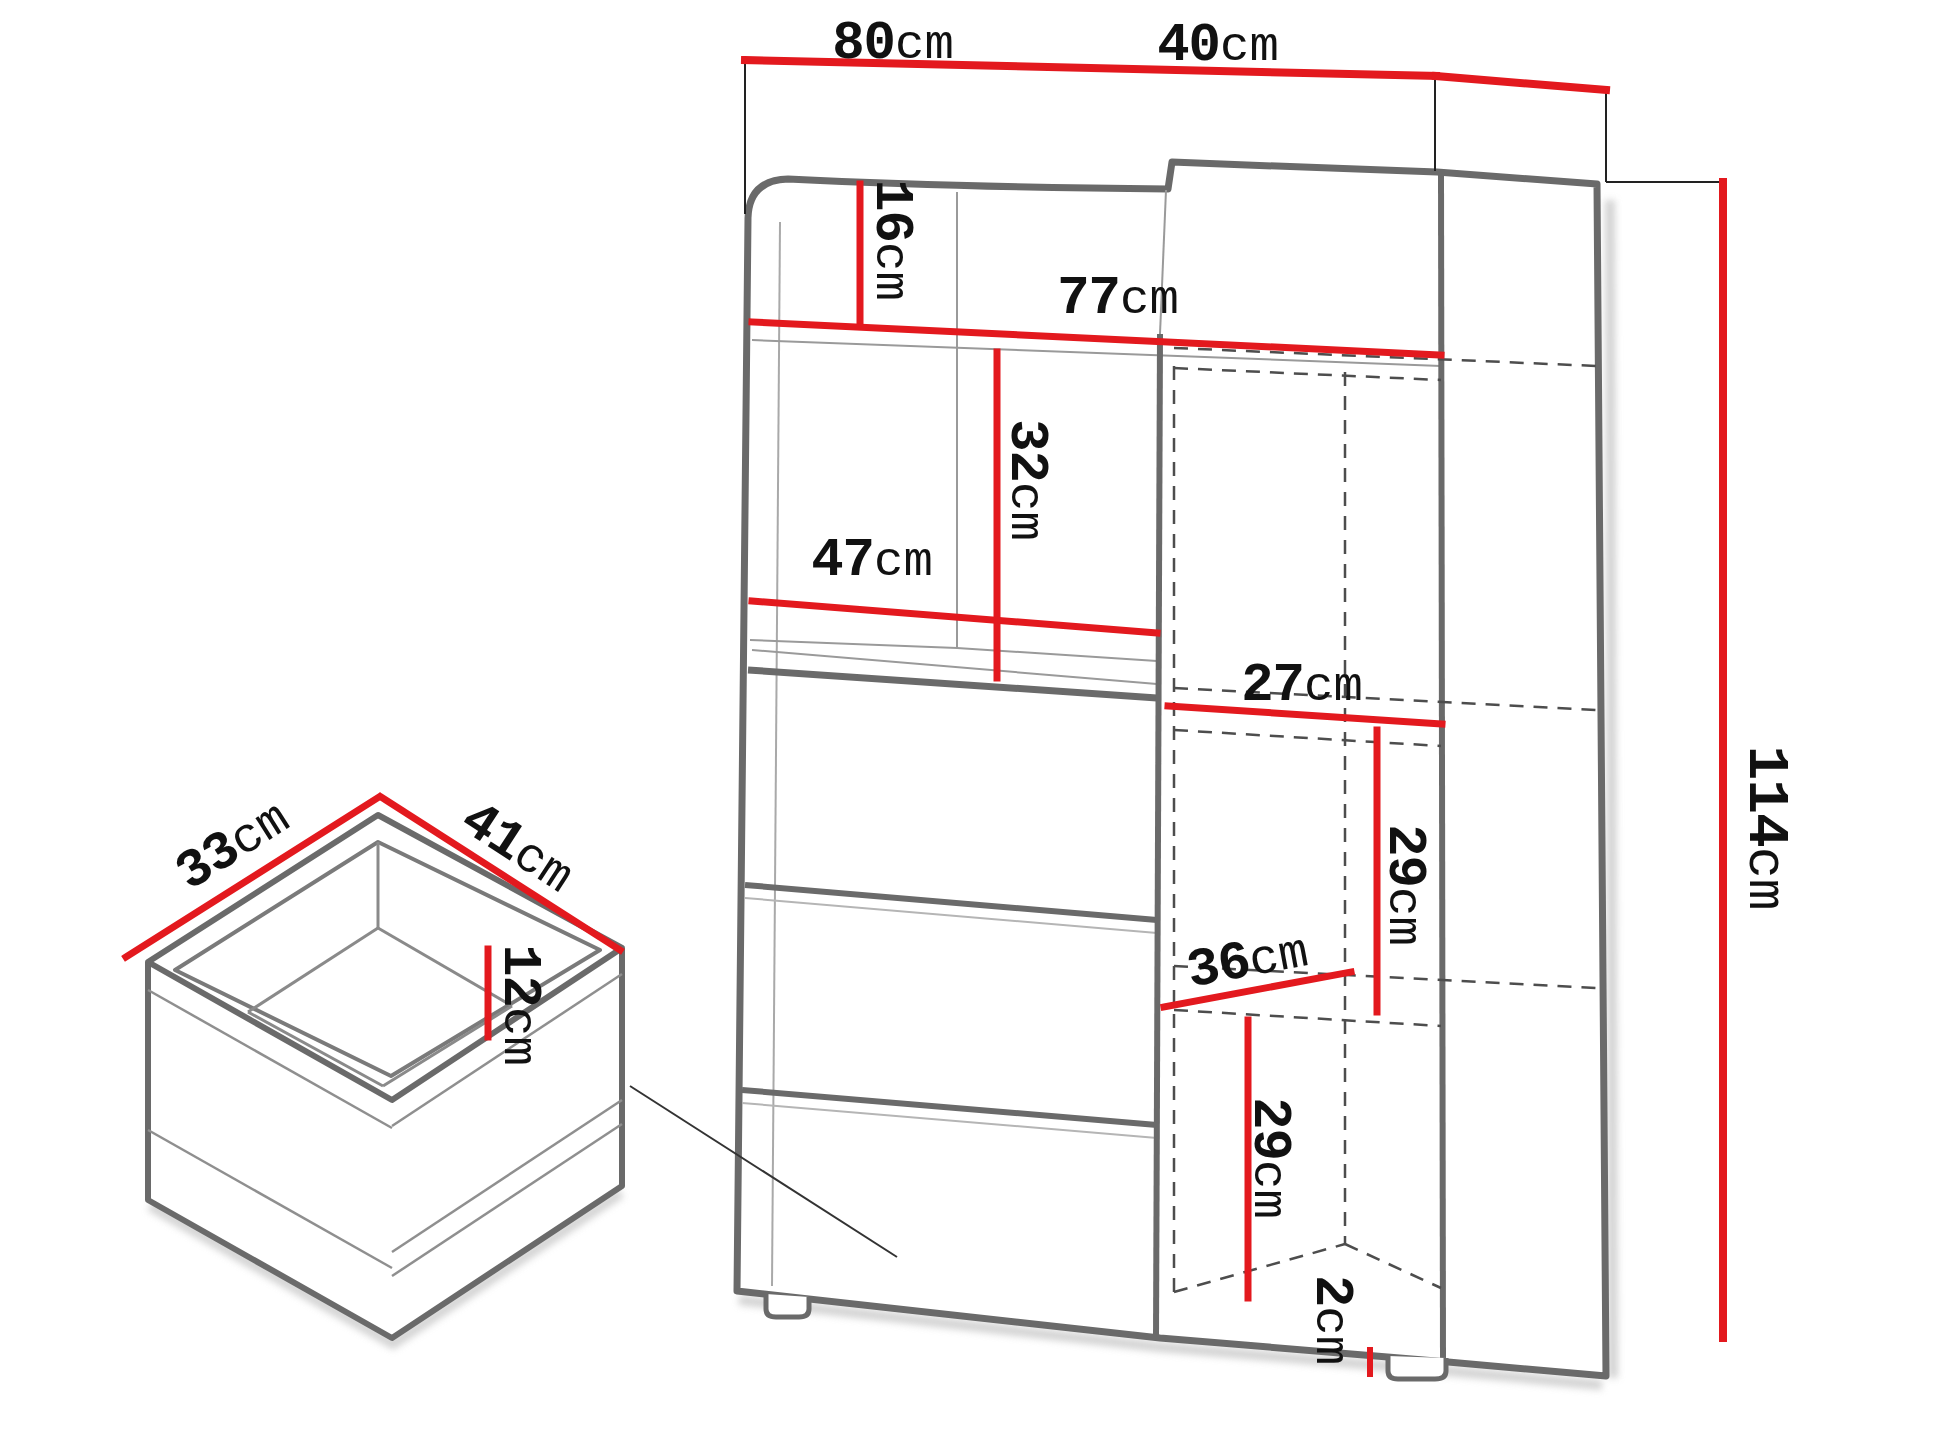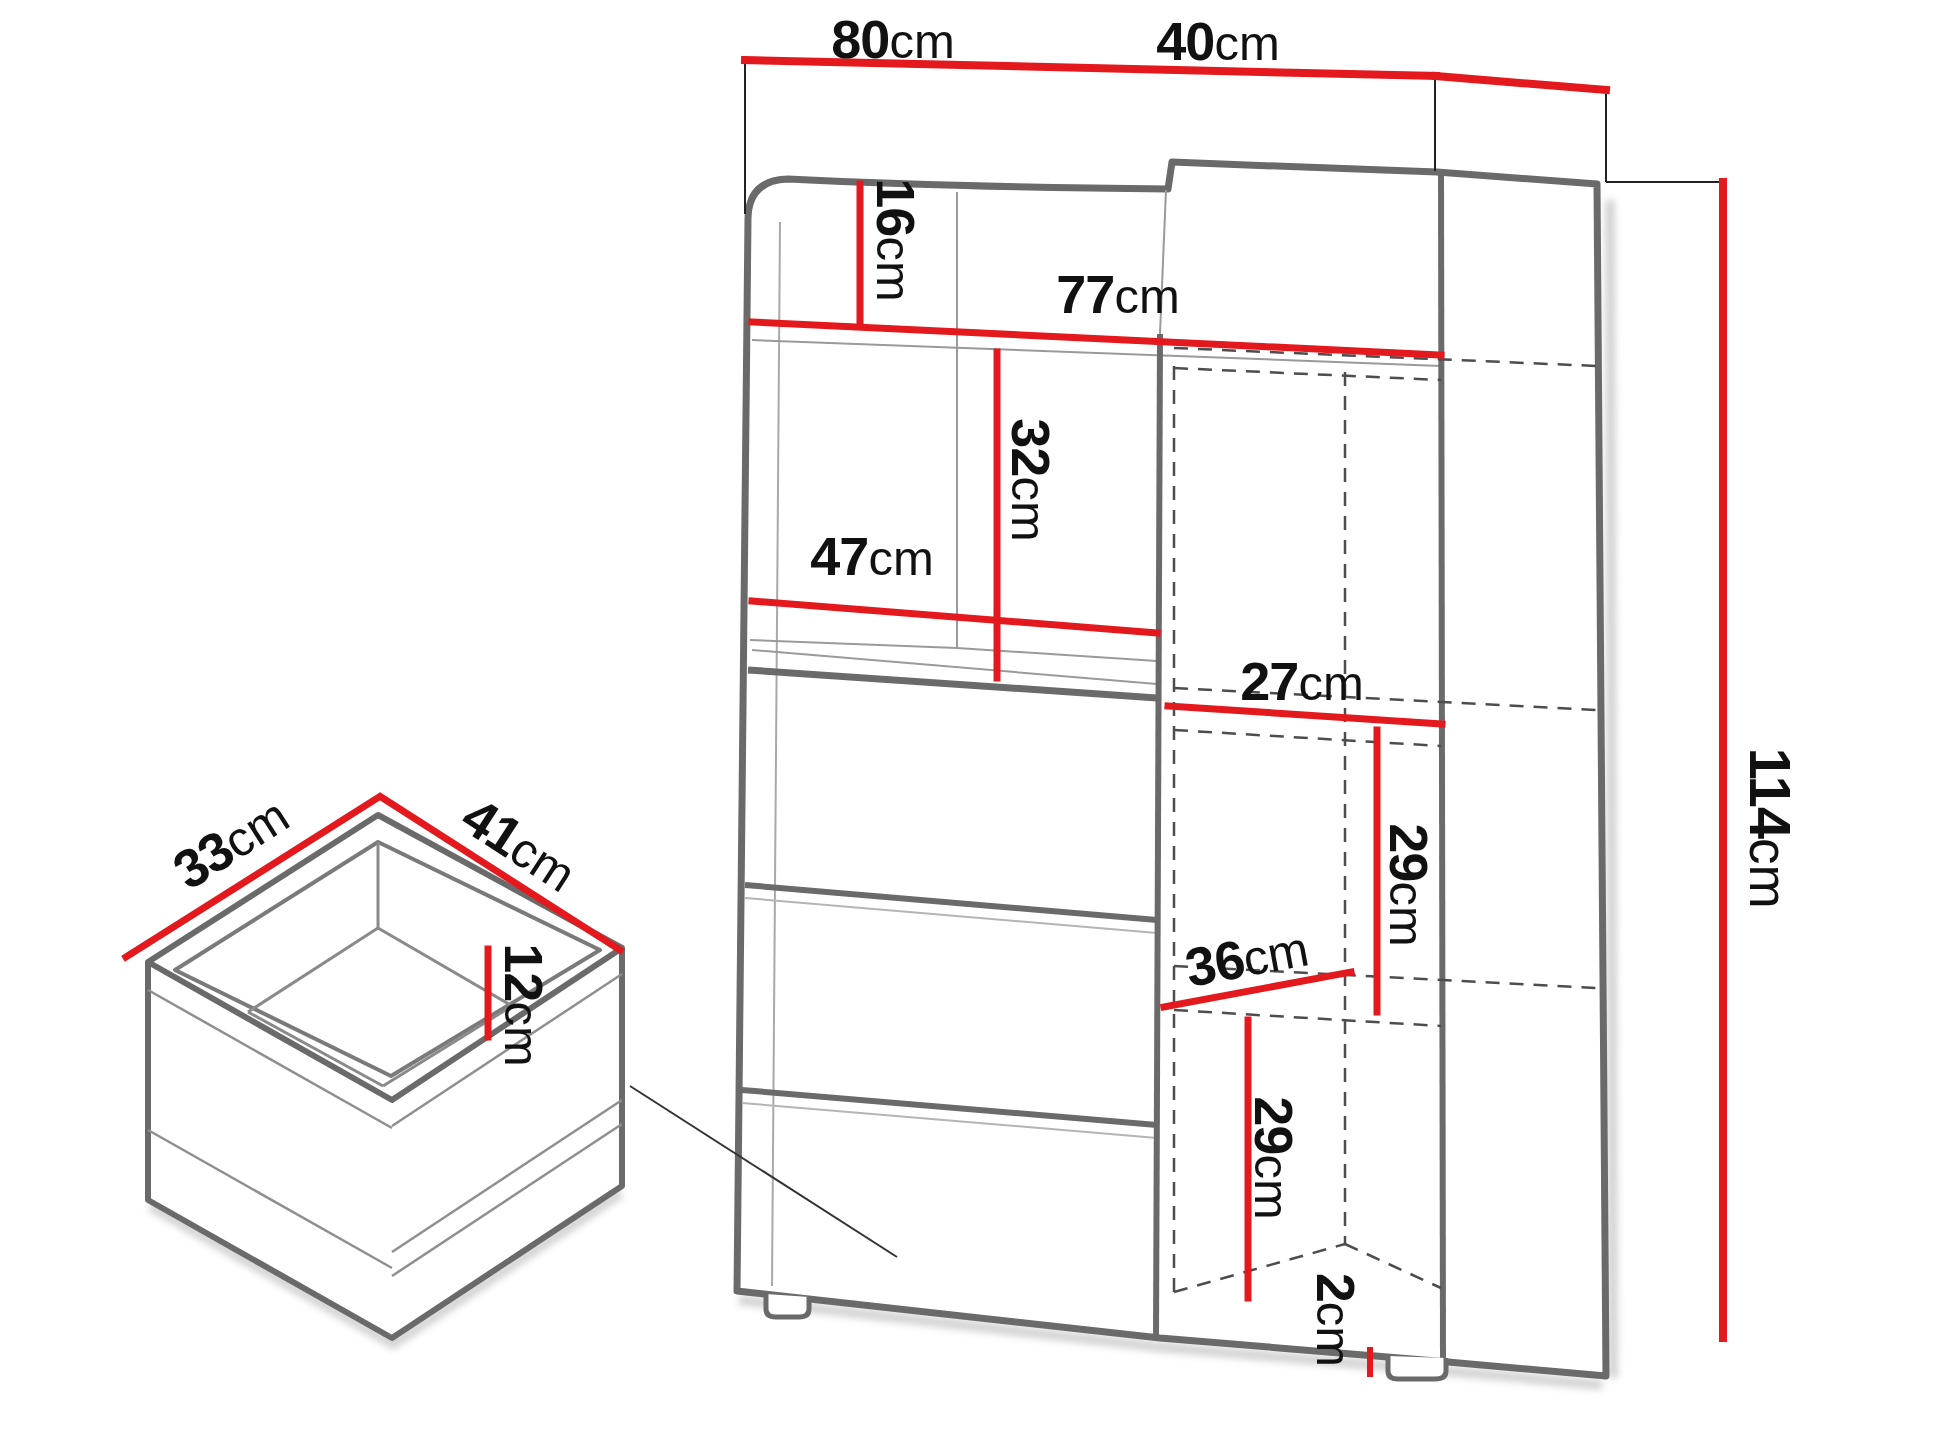--- a/index.html
+++ b/index.html
@@ -1,17 +1,17 @@
 <!DOCTYPE html>
 <html><head>
 <meta charset="utf-8">
 <style>
   html,body{margin:0;padding:0;background:#ffffff;}
   .stage{position:relative;width:1940px;height:1455px;background:#ffffff;overflow:hidden;
-         font-family:Liberation Sans, sans-serif;}
+         font-family:Liberation Mono, monospace;}
   svg{position:absolute;left:0;top:0;}
   text{fill:#111111;}
   .dimv{font-size:54px;font-weight:700;letter-spacing:-1px;}
   .dimu{font-size:49px;font-weight:400;letter-spacing:0px;}
   .big .dimv{font-size:58px;}
   .big .dimu{font-size:53px;}
 </style>
 </head>
 <body>
 

